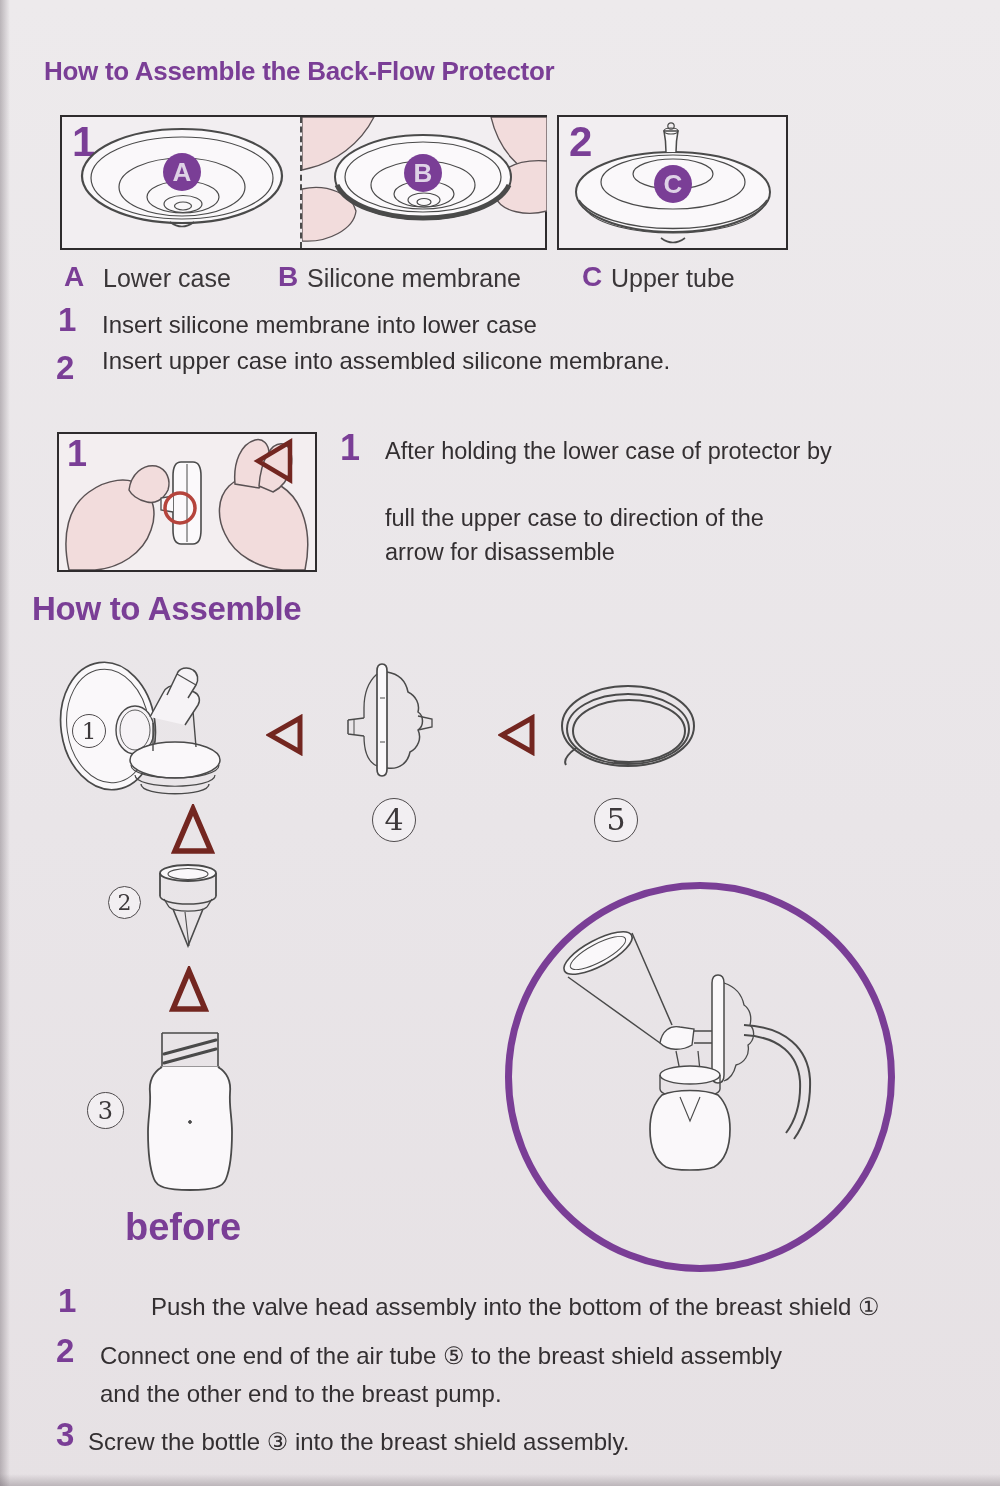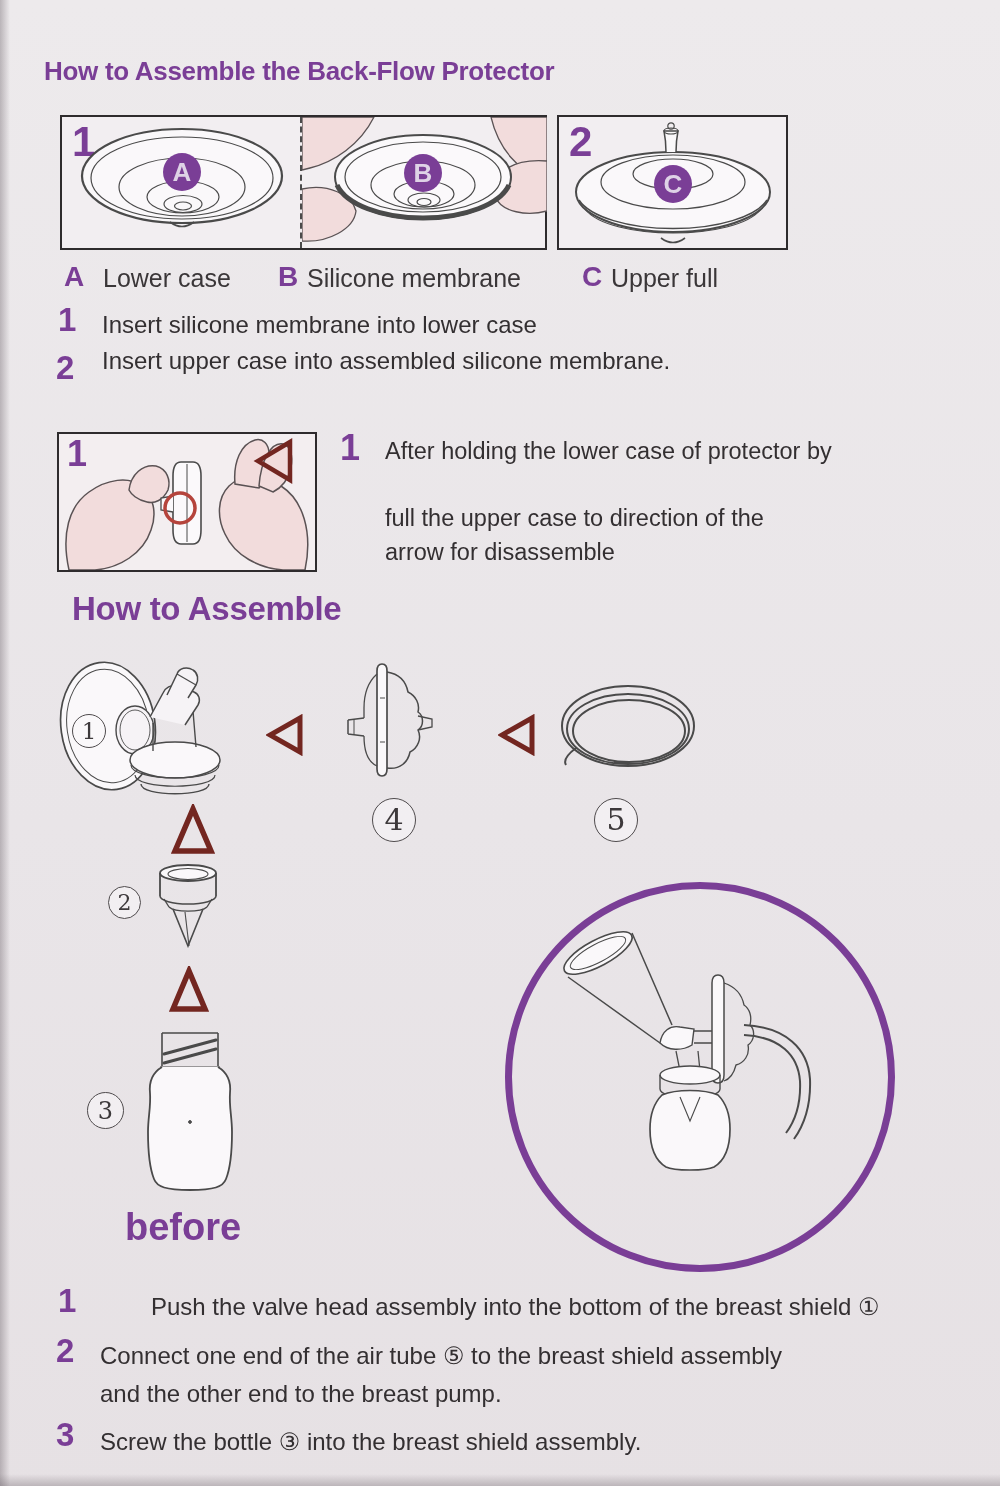--- a/index.html
+++ b/index.html
@@ -93,21 +93,21 @@
       <circle cx="110" cy="64" r="19" fill="#7a3e96"></circle>
       <text x="110" y="73" text-anchor="middle" font-size="26" font-weight="bold" fill="#ded2e6">C</text>
     </svg>
   </div>
 
   <div class="abs legend-letter" style="left:64px;top:263px;">A</div>
   <div class="abs legend-label" style="left:103px;top:266px;">Lower case</div>
   <div class="abs legend-letter" style="left:278px;top:263px;">B</div>
   <div class="abs legend-label" style="left:307px;top:266px;">Silicone membrane</div>
   <div class="abs legend-letter" style="left:582px;top:263px;">C</div>
-  <div class="abs legend-label" style="left:611px;top:266px;">Upper full</div>
+  <div class="abs legend-label" style="left:611px;top:266px;">Upper tube</div>
 
   <div class="abs pnum" style="left:58px;top:303px;font-size:33px;">1</div>
   <div class="abs body-text" style="left:102px;top:310px;">Insert silicone membrane into lower case</div>
   <div class="abs pnum" style="left:56px;top:351px;font-size:33px;">2</div>
   <div class="abs body-text" style="left:102px;top:346px;">Insert upper case into assembled silicone membrane.</div>
 
   <div class="abs panel" style="left:57px;top:432px;width:260px;height:140px;background:#f3eef0;">
     <svg class="abs" style="left:0;top:0;" width="256" height="136" viewBox="0 0 256 136">
       <g stroke="#5a5254" stroke-width="1.5" fill="#f2dcdc">
         <path d="M10,136 C2,100 10,72 30,58 C48,45 70,42 82,52 C95,62 98,80 92,96 C84,120 60,134 36,136 Z"></path>
@@ -124,21 +124,21 @@
       <circle cx="121" cy="74" r="15" fill="none" stroke="#b5443c" stroke-width="3.5"></circle>
       <polygon points="231,8 231,46 199,27" fill="none" stroke="#732620" stroke-width="4.5"></polygon>
     </svg>
     <div class="abs pnum" style="left:8px;top:2px;font-size:36px;">1</div>
   </div>
   <div class="abs pnum" style="left:340px;top:430px;font-size:36px;">1</div>
   <div class="abs body-text" style="left:385px;top:437px;font-size:23.5px;">After holding the lower case of protector by</div>
   <div class="abs body-text" style="left:385px;top:504px;font-size:23.5px;">full the upper case to direction of the</div>
   <div class="abs body-text" style="left:385px;top:538px;font-size:23.5px;">arrow for disassemble</div>
 
-  <div class="abs h1" style="left:32px;top:590px;font-size:33px;margin-left:40px;">How to Assemble</div>
+  <div class="abs h1" style="left:32px;top:590px;font-size:33px;">How to Assemble</div>
 
   <svg class="abs" style="left:55px;top:655px;" width="180" height="150" viewBox="0 0 180 150">
     <g stroke="#4a4a4a" fill="none">
       <ellipse cx="53" cy="71" rx="47" ry="64" transform="rotate(-8 53 71)" stroke-width="1.7" fill="#faf8fa"></ellipse>
       <ellipse cx="53" cy="71" rx="41" ry="57" transform="rotate(-8 53 71)" stroke-width="1"></ellipse>
       <ellipse cx="80" cy="75" rx="19" ry="24" stroke-width="1.4" fill="#f6f3f6"></ellipse>
       <ellipse cx="80" cy="75" rx="15" ry="20" stroke-width="0.9"></ellipse>
       <ellipse cx="120" cy="105" rx="45" ry="18" stroke-width="1.5" fill="#faf8fa"></ellipse>
       <path d="M76,110 C76,127 164,127 164,110" stroke-width="1.2"></path>
       <path d="M80,120 C80,135 160,135 160,120" stroke-width="1.2"></path>
@@ -239,18 +239,18 @@
   </svg>
 
   <div class="abs pnum" style="left:58px;top:1284px;font-size:33px;">1</div>
   <div class="abs body-text" style="left:112px;top:1292px;margin-left:39px;">Push the valve head assembly into the bottom of the breast shield ①</div>
 
   <div class="abs pnum" style="left:56px;top:1334px;font-size:33px;">2</div>
   <div class="abs body-text" style="left:100px;top:1341px;">Connect one end of the air tube ⑤ to the breast shield assembly</div>
   <div class="abs body-text" style="left:100px;top:1379px;">and the other end to the breast pump.</div>
 
   <div class="abs pnum" style="left:56px;top:1418px;font-size:33px;">3</div>
-  <div class="abs body-text" style="left:100px;top:1427px;">Screw the bottle ③ into the breast shield assembly.</div>
+  <div class="abs body-text" style="left:88px;top:1427px;">Screw the bottle ③ into the breast shield assembly.</div>
 
   <div class="abs edge-left" style="left:0;top:0;width:10px;height:1486px;"></div>
   <div class="abs edge-bottom" style="left:0;top:1474px;width:1000px;height:12px;"></div>
   <div class="abs white-strip" style="left:0;top:1486px;width:1000px;height:14px;"></div>
 </div>
 
 </body></html>

